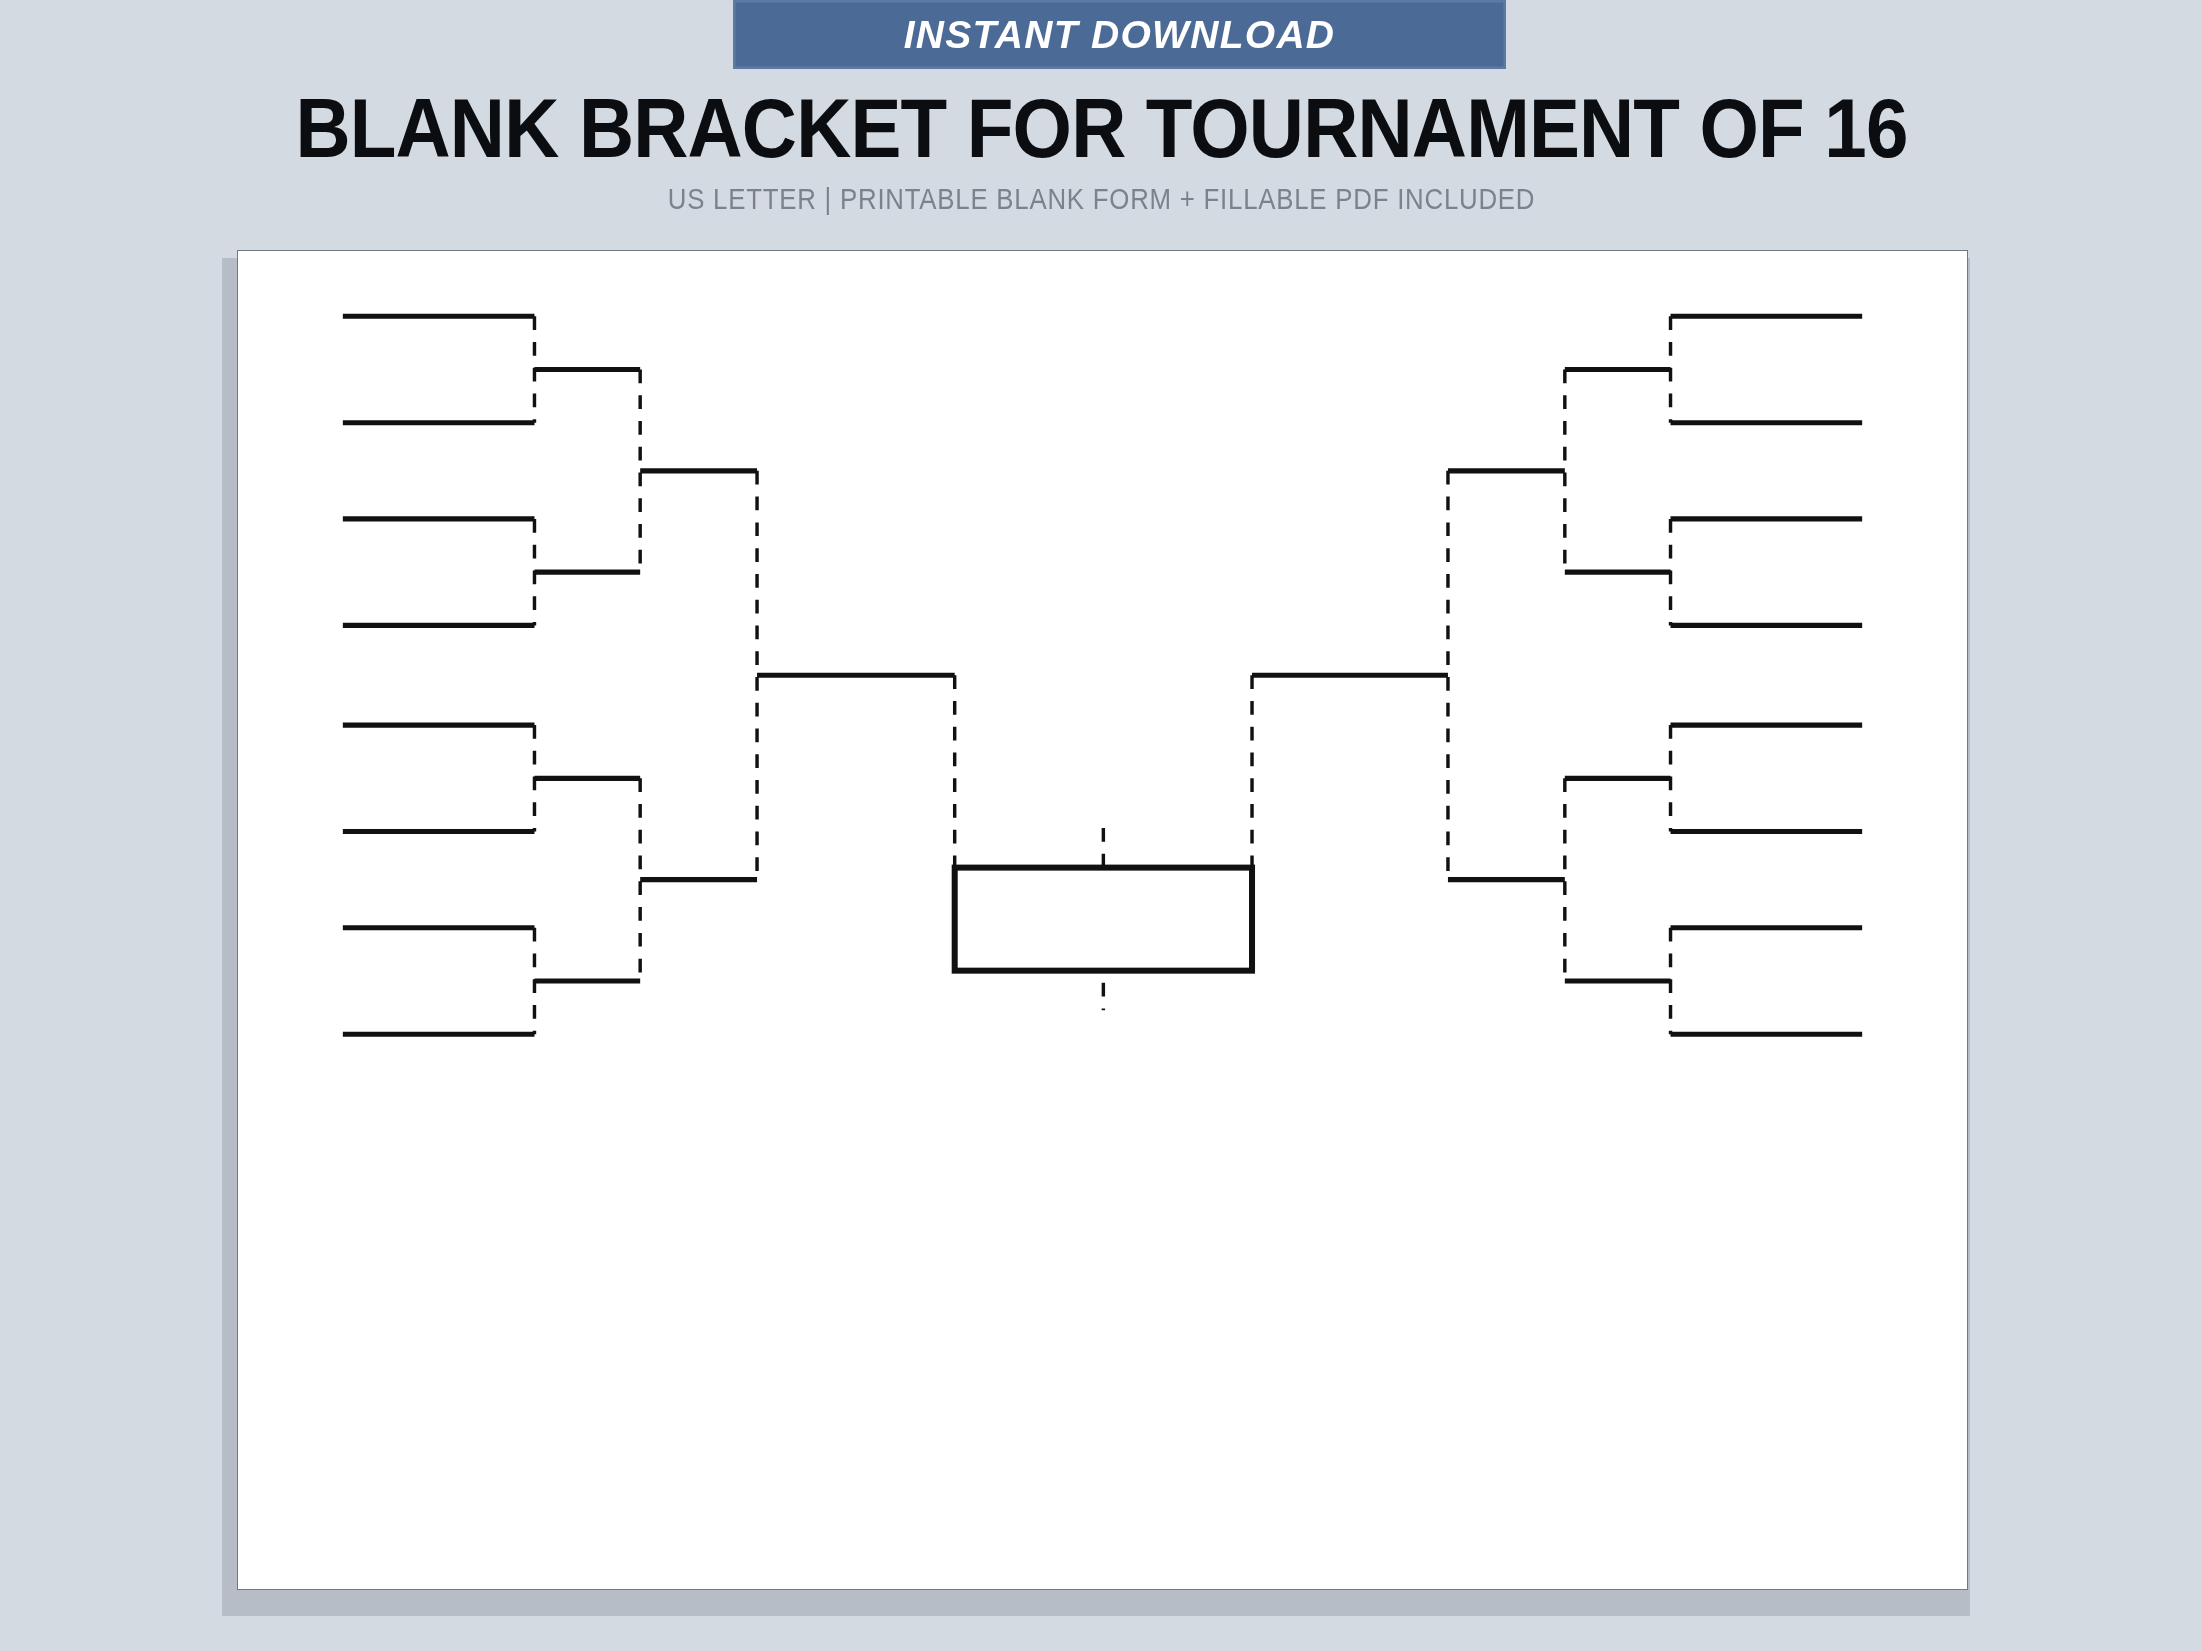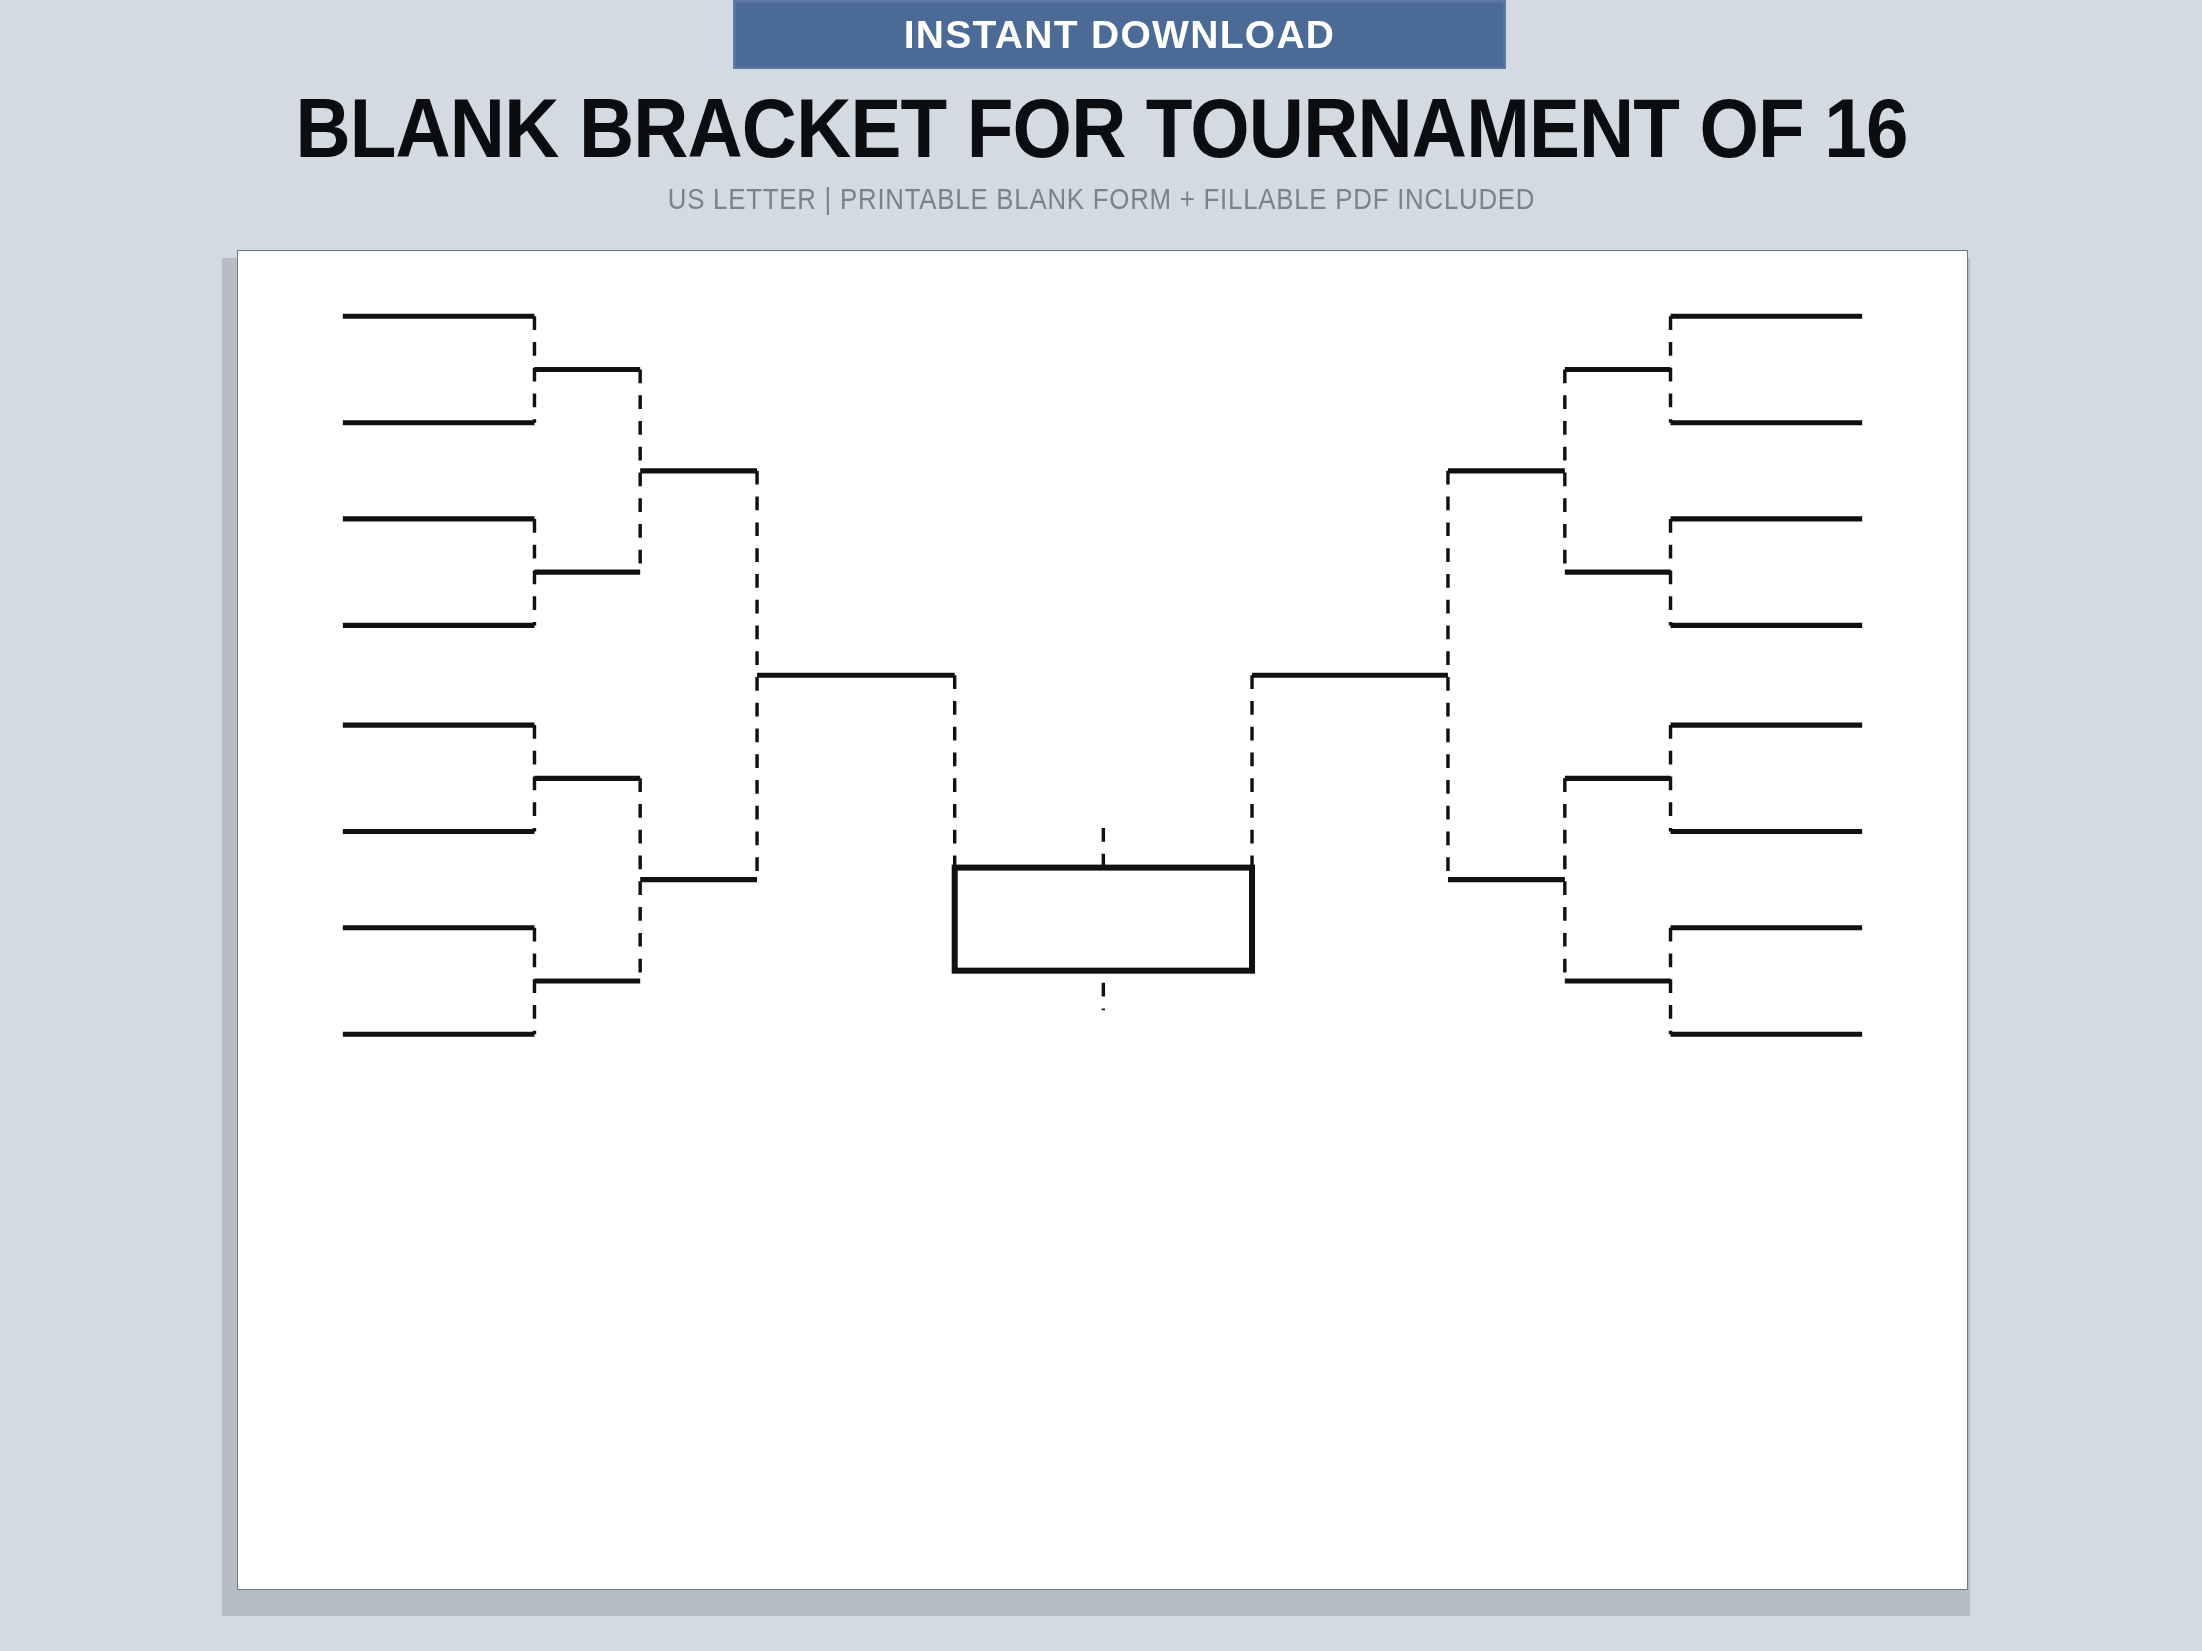--- a/index.html
+++ b/index.html
@@ -21,20 +21,21 @@
     display:flex;align-items:center;justify-content:center;
     box-shadow: inset 0 0 0 2.6px #5d7aa4;
   }
   .banner-label{
     color:#ffffff;
     font-size:39px;
     font-weight:bold;
     letter-spacing:1.3px;
     font-family:"Liberation Sans", sans-serif;
     white-space:nowrap;
+    font-style:italic;
   }
   .title{
     position:absolute;
     left:0; right:0; top:84px;
     text-align:center;
     color:#0b0d10;
     font-size:83px;
     line-height:89px;
     font-weight:bold;
     letter-spacing:-0.9px;

